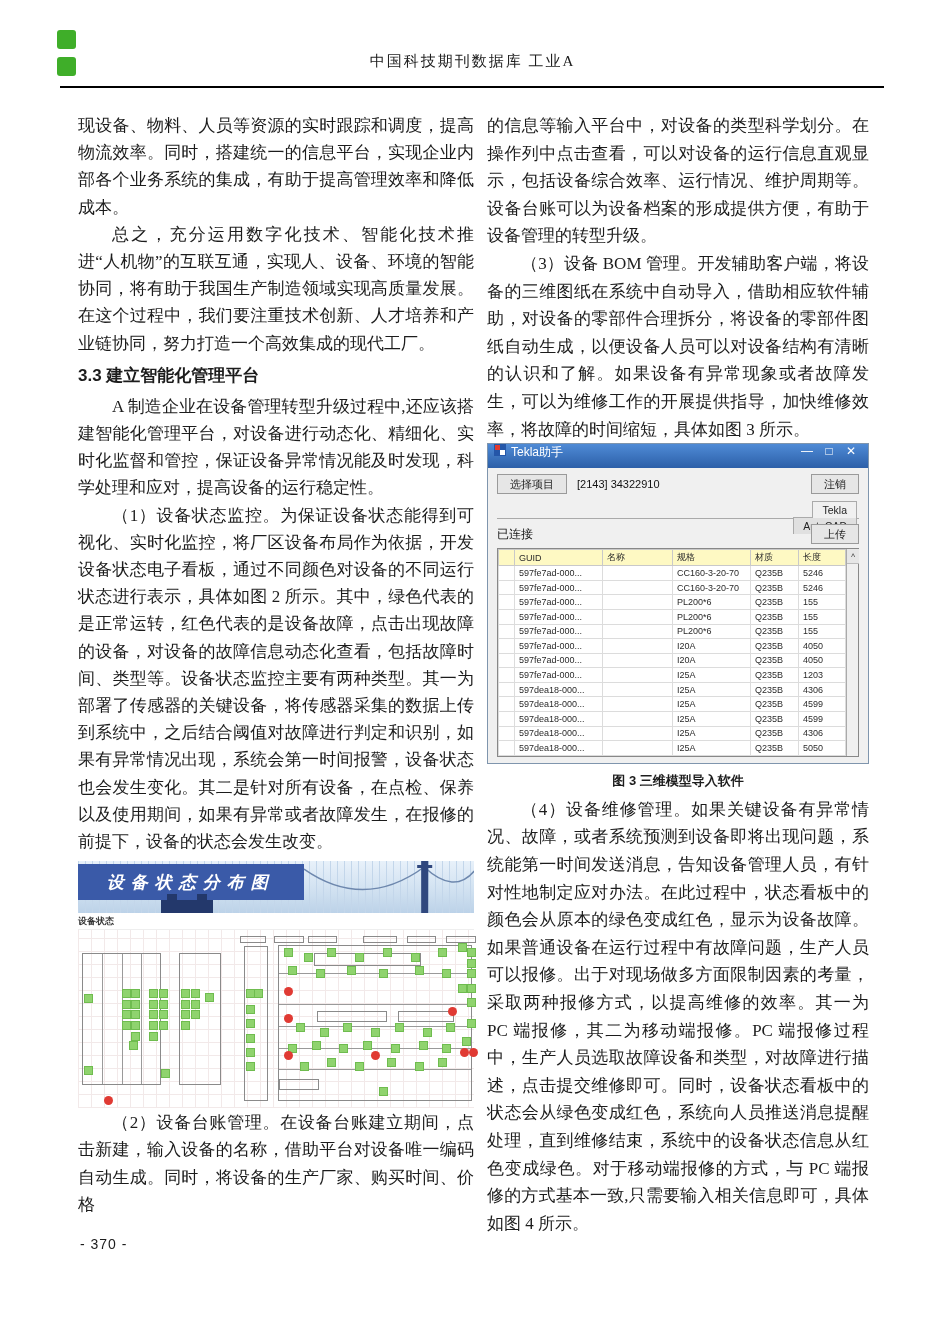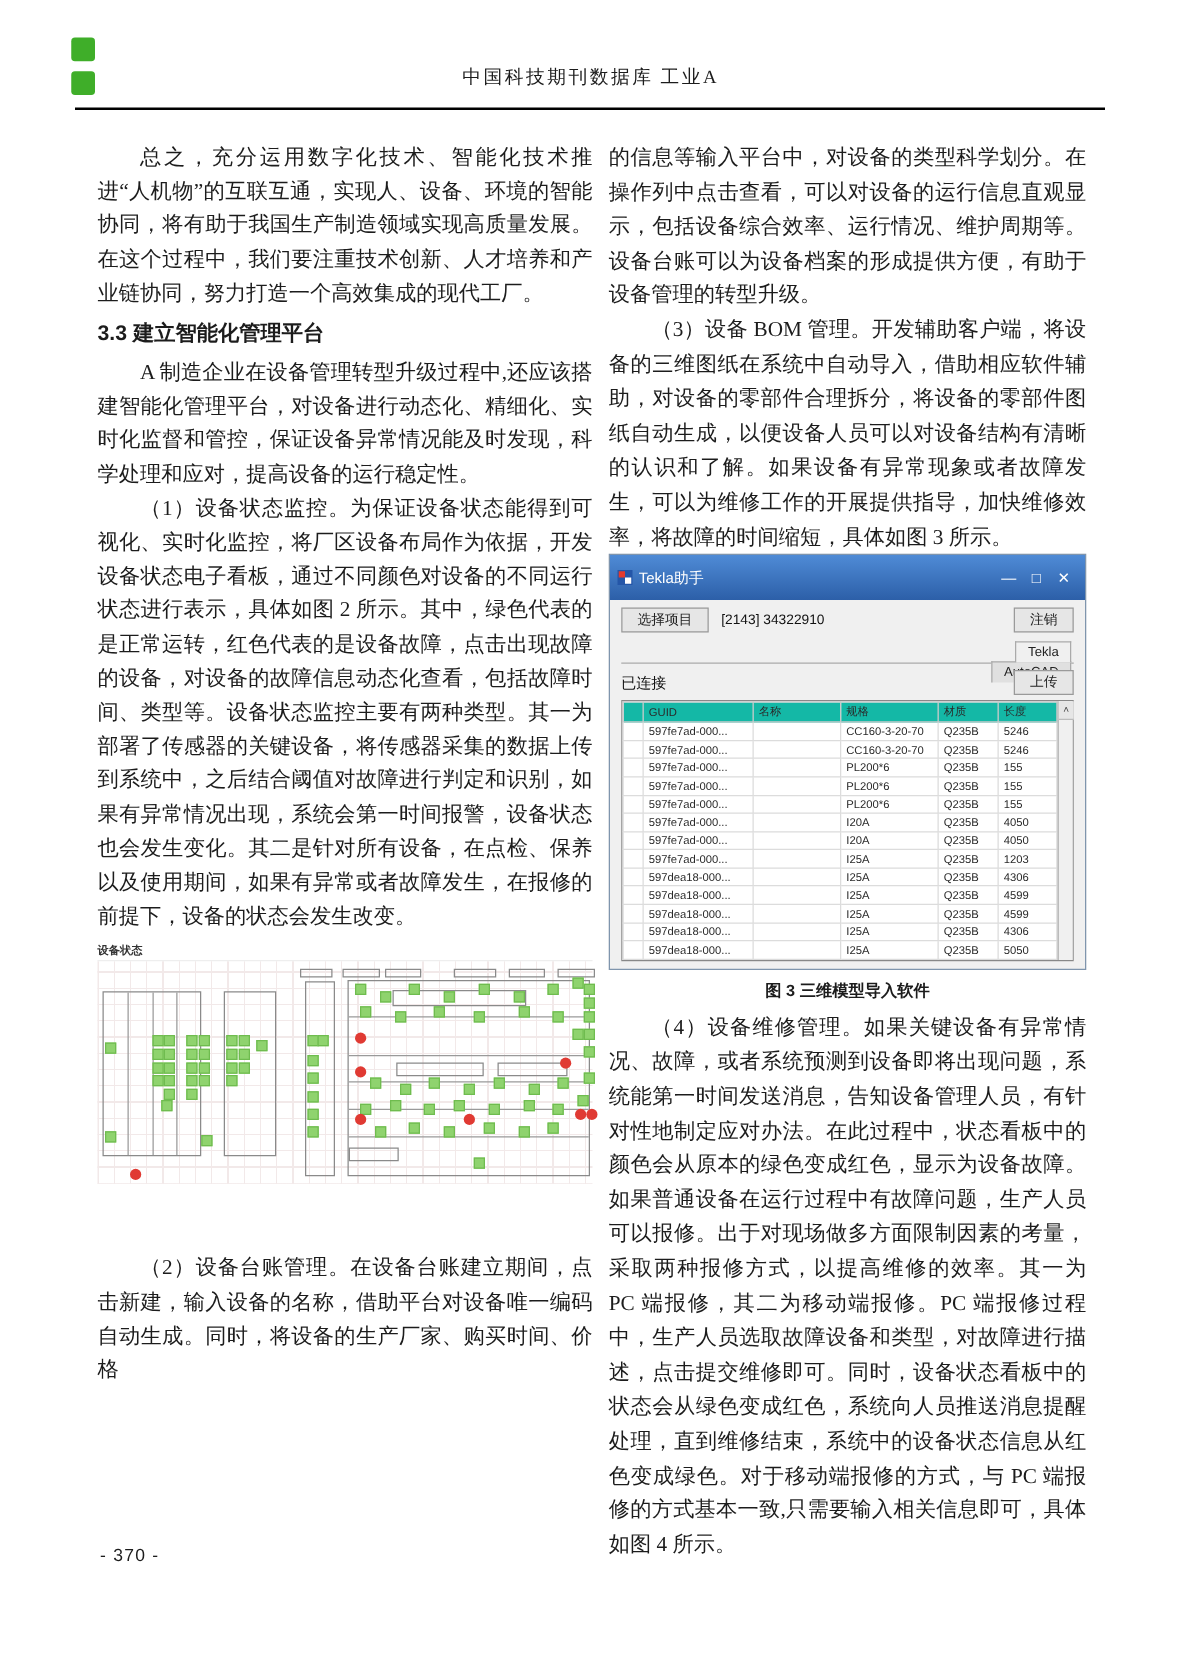--- a/index.html
+++ b/index.html
@@ -49,21 +49,21 @@
   .shape{position:absolute;border:1px solid #8a8a8a;background:transparent;}
   .vline{position:absolute;top:0;bottom:0;border-left:1px solid #9a9a9a;}
   .hline{position:absolute;left:0;right:0;border-top:1px solid #9a9a9a;}
   .mk{position:absolute;}
   .mk.g{width:7px;height:7px;background:#8fd36e;border:1px solid #6fbc4f;}
   .mk.r{width:9px;height:9px;border-radius:50%;background:#e03a33;}
 
   
   .tekla-window{width:382px;border:1px solid #7f95ad;background:#f0f0f0;
       font-family:"Liberation Sans", sans-serif;box-sizing:border-box;}
-  .titlebar{height:36px;display:flex;align-items:center;padding:0 6px;
+  .titlebar{height:24px;display:flex;align-items:flex-start;padding:0 6px;
       background:linear-gradient(180deg,#4f8bd6,#2c5fa8);color:#fff;font-size:12px;}
   .app-icon{width:12px;height:12px;margin-right:5px;display:inline-block;position:relative;background:#2456a8;}
   .app-icon:before{content:"";position:absolute;left:1px;top:1px;width:5px;height:5px;background:#e23a2e;}
   .app-icon:after{content:"";position:absolute;right:1px;bottom:1px;width:5px;height:5px;background:#fff;}
   .titlebar .title{flex:1;}
   .win-ctrl{width:22px;text-align:center;font-size:12px;color:#fff;cursor:default;}
   .win-body{padding:5px 9px 6px 9px;}
   .row1{display:flex;align-items:center;height:22px;margin-bottom:5px;}
   .win-btn{font-size:11px;background:#e6e6e6;border:1px solid #9a9a9a;padding:2px 12px;
       color:#222;line-height:14px;}
@@ -71,21 +71,21 @@
   .spacer{flex:1;}
   .tabs{display:flex;align-items:flex-end;height:18px;border-bottom:1px solid #aaa;padding-left:2px;flex-direction:column;}
   .tab{font-size:10.5px;padding:2px 9px;border:1px solid #aaa;border-bottom:none;margin-right:2px;color:#222;}
   .tab.active{background:#f0f0f0;position:relative;top:1px;}
   .tab.inactive{background:#e0e0e0;height:12px;line-height:12px;}
   .row2{display:flex;align-items:center;height:22px;margin:4px 0 3px 0;}
   .status-text{font-size:12px;color:#111;}
   .table-wrap{display:flex;border:1px solid #888;background:#fff;}
   table.tekla{border-collapse:collapse;table-layout:fixed;width:347px;font-size:9px;color:#2a2a2a;}
   table.tekla th{font-weight:normal;text-align:left;height:15px;padding:0 0 0 4px;
-      border:1px solid #c9c9c9;background:#14b8a6;}
+      border:1px solid #c9c9c9;background:#fef9c3;}
   table.tekla td{height:13.6px;padding:0 0 0 4px;border:1px solid #dcdcdc;overflow:hidden;white-space:nowrap;}
   .vscroll{width:13px;background:#f0f0f0;border-left:1px solid #aaa;position:relative;}
   .vscroll .arrow{position:absolute;top:0;left:0;width:12px;height:14px;background:#e6e6e6;
       border-bottom:1px solid #bbb;font-size:8px;text-align:center;line-height:14px;color:#444;}
 
   
   .page-number{position:absolute;left:80px;top:1236px;font-family:"Liberation Sans", sans-serif;
       font-size:14px;color:#1c1c1c;letter-spacing:1px;}
 </style>
 </head>
@@ -93,26 +93,37 @@
 
 <div class="page">
 
   <div class="corner-mark" style="left:57px;top:30px;background:#3fae29;"></div>
   <div class="corner-mark" style="left:57px;top:57px;background:#3fae29;"></div>
 
   <div class="page-header">中国科技期刊数据库  工业A</div>
   <div class="header-rule"></div>
 
   <div class="col col-left">
+    <p class="body-text">现设备、物料、人员等资源的实时跟踪和调度，提高物流效率。同时，搭建统一的信息平台，实现企业内部各个业务系统的集成，有助于提高管理效率和降低成本。</p>
     <p class="body-text indent">总之，充分运用数字化技术、智能化技术推进“人机物”的互联互通，实现人、设备、环境的智能协同，将有助于我国生产制造领域实现高质量发展。在这个过程中，我们要注重技术创新、人才培养和产业链协同，努力打造一个高效集成的现代工厂。</p>
     <h3 class="section-heading">3.3 建立智能化管理平台</h3>
     <p class="body-text indent">A 制造企业在设备管理转型升级过程中,还应该搭建智能化管理平台，对设备进行动态化、精细化、实时化监督和管控，保证设备异常情况能及时发现，科学处理和应对，提高设备的运行稳定性。</p>
     <p class="body-text indent">（1）设备状态监控。为保证设备状态能得到可视化、实时化监控，将厂区设备布局作为依据，开发设备状态电子看板，通过不同颜色对设备的不同运行状态进行表示，具体如图 2 所示。其中，绿色代表的是正常运转，红色代表的是设备故障，点击出现故障的设备，对设备的故障信息动态化查看，包括故障时间、类型等。设备状态监控主要有两种类型。其一为部署了传感器的关键设备，将传感器采集的数据上传到系统中，之后结合阈值对故障进行判定和识别，如果有异常情况出现，系统会第一时间报警，设备状态也会发生变化。其二是针对所有设备，在点检、保养以及使用期间，如果有异常或者故障发生，在报修的前提下，设备的状态会发生改变。</p>
 
     <div class="fig2">
+      <div class="fig2-banner">
+        <svg class="fig2-cables" viewBox="0 0 170 52" preserveAspectRatio="none">
+          <path d="M0,8 Q60,50 120,6" stroke="#6d87ad" stroke-width="1.5" fill="none"></path>
+          <path d="M120,6 Q150,34 170,10" stroke="#6d87ad" stroke-width="1.5" fill="none"></path>
+          <rect x="117" y="0" width="7" height="52" fill="#30487e"></rect>
+          <rect x="113" y="4" width="15" height="3" fill="#30487e"></rect>
+        </svg>
+        <div class="fig2-title-box">设备状态分布图</div>
+        <div class="fig2-tower"></div>
+      </div>
       <div class="fig2-label-row">
         <span class="fig2-label">设备状态</span>
       </div>
       <div class="fig2-canvas">
 
         <div class="shape" style="left:41%;top:3%;width:6%;height:5px;"></div>
         <div class="shape" style="left:49.5%;top:3%;width:7%;height:5px;"></div>
         <div class="shape" style="left:58%;top:3%;width:7%;height:5px;"></div>
         <div class="shape" style="left:72%;top:3%;width:8%;height:5px;"></div>
         <div class="shape" style="left:83%;top:3%;width:7%;height:5px;"></div>

